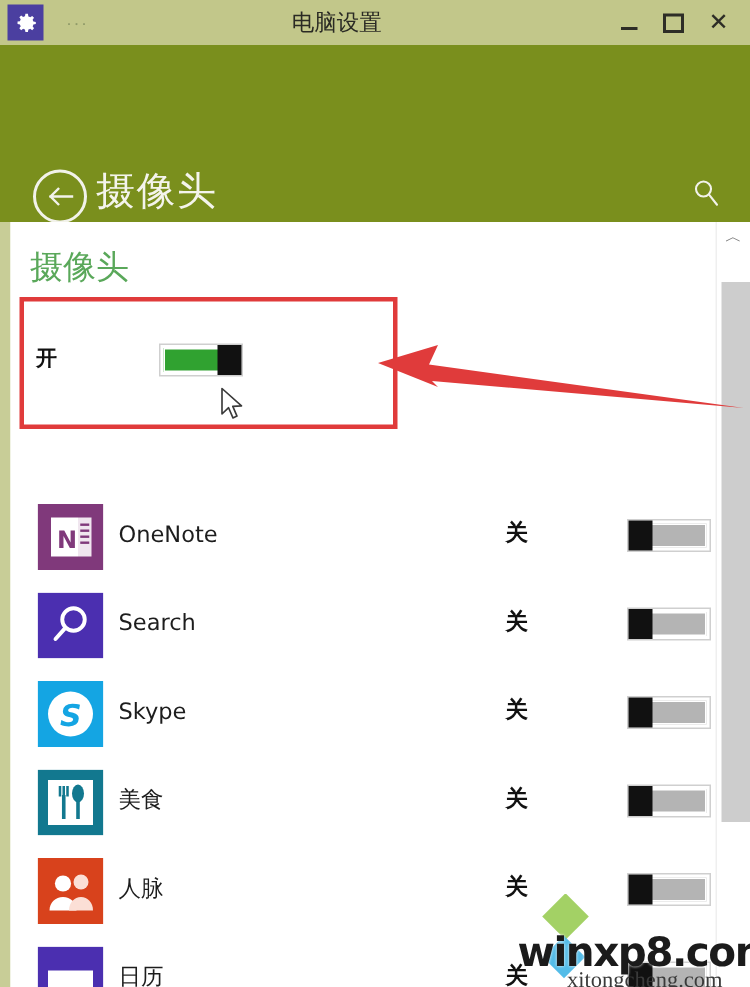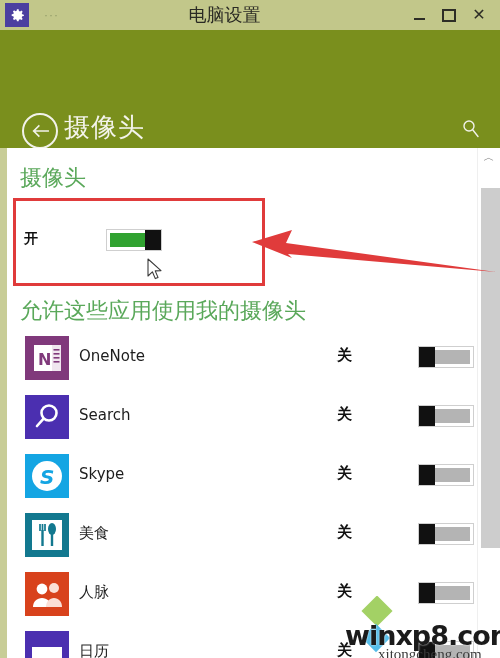--- a/index.html
+++ b/index.html
@@ -22,21 +22,21 @@
   }
   .sys-icon svg{display:block;}
   .title-dots{
     position:absolute;left:44px;top:9px;
     font-size:12px;color:#8f9a68;letter-spacing:1px;line-height:12px;
     font-family:"Liberation Sans",sans-serif;
   }
   .win-title{
     position:absolute;left:0;top:0;width:449px;height:30px;
     line-height:30px;text-align:center;
-    font-size:18px;color:#2a2a24;
+    font-size:15px;color:#2a2a24;
     font-family:"DejaVu Sans","Liberation Sans",sans-serif;
   }
   .win-btns{position:absolute;right:6px;top:0;height:30px;display:flex;align-items:center;}
   .win-btn{
     width:30px;height:30px;display:flex;align-items:center;justify-content:center;
     color:#2d2d26;font-size:13px;
   }
   .glyph-min{display:block;width:11px;height:2px;background:#2d2d26;margin-top:7px;}
   .glyph-max{display:block;width:10px;height:9px;border:2px solid #2d2d26;}
   .glyph-close{font-size:16px;line-height:16px;font-family:"DejaVu Sans",sans-serif;}
@@ -218,21 +218,20 @@
 
       <div class="sec-title" id="camTitle">摄像头</div>
 
       <div class="redbox"></div>
       <div class="onoff">开</div>
       <div class="toggle on" id="mainToggle">
         <div class="track"></div>
         <div class="thumb"></div>
       </div>
 
-      <div class="sec-title" id="appsTitle">允许这些应用使用我的摄像头</div>
 
       <div id="appRows">
           <div class="row" style="top: 182px;">
             <div class="app-icon">
               <svg width="44" height="44" viewBox="0 0 44 44">
                 <rect width="44" height="44" fill="#80397b"></rect>
                 <rect x="9" y="9" width="18" height="26" fill="#ffffff"></rect>
                 <text x="13" y="29" font-family="DejaVu Sans, sans-serif" font-size="16" font-weight="bold" fill="#80397b">N</text>
                 <rect x="27" y="9" width="9" height="26" fill="#f0e6ef"></rect>
                 <rect x="28.5" y="13" width="6" height="1.6" fill="#80397b"></rect>

